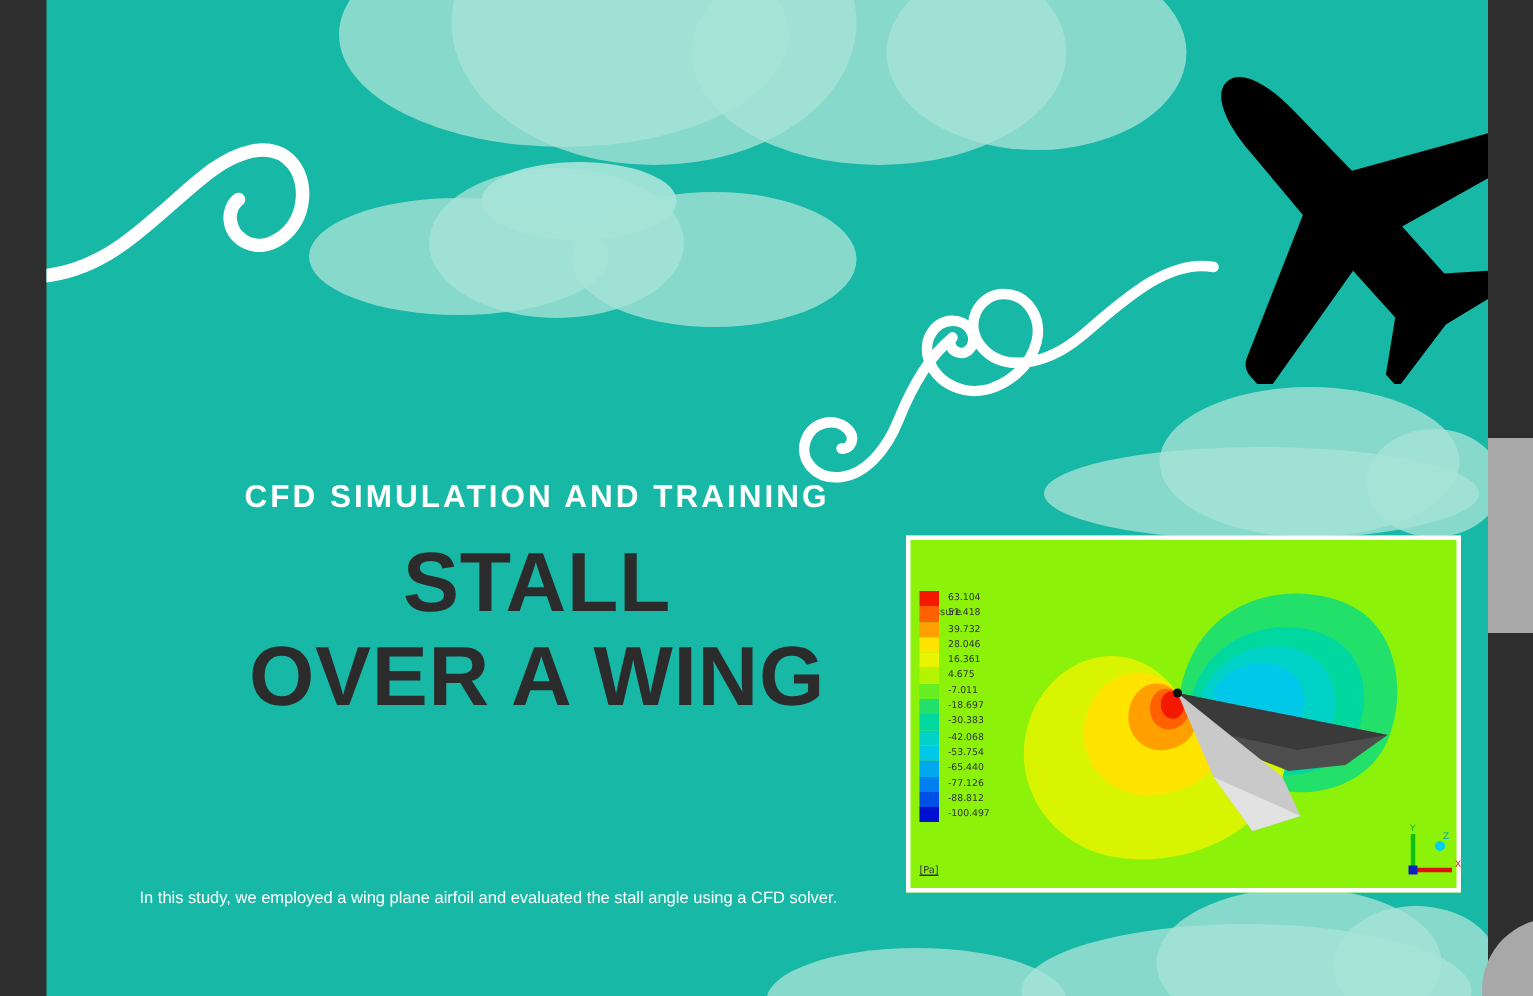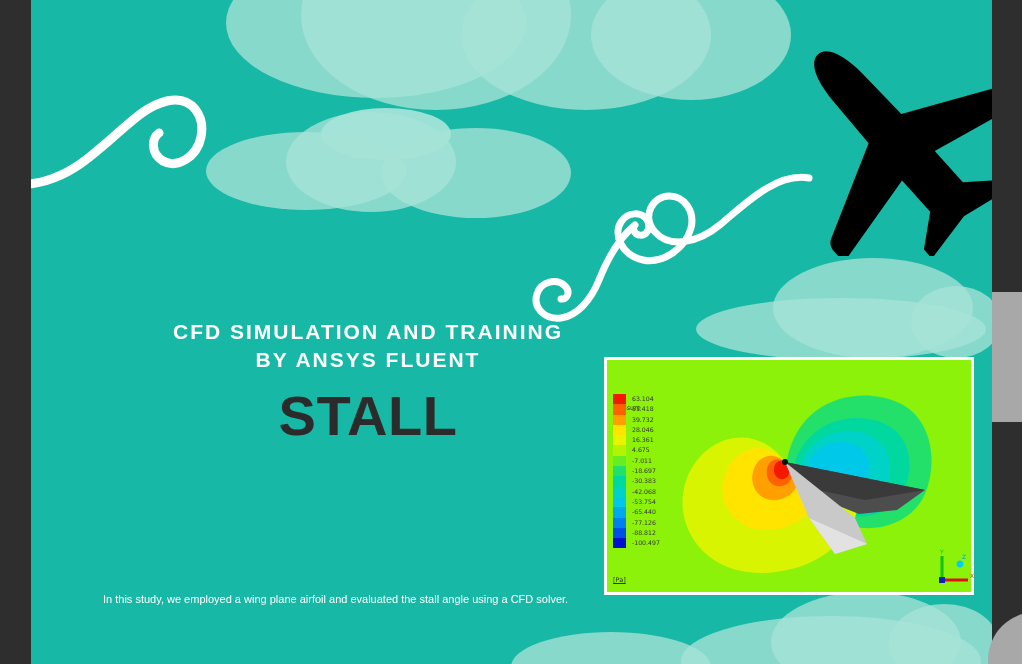--- a/index.html
+++ b/index.html
@@ -23,21 +23,21 @@
   .cloud{position:absolute;background:#a6e3d7;opacity:.78;border-radius:50%;}
   .cloud.lighter{background:#c8efe6;opacity:.75;}
 
   
   .flourish{position:absolute;fill:none;stroke:#ffffff;stroke-linecap:round;}
 
   
   #plane{position:absolute;left:742px;top:28px;width:248px;height:228px;}
 
   
-  #text-block{position:absolute;left:42px;top:318px;width:590px;}
+  #text-block{position:absolute;left:32px;top:318px;width:590px;}
   #subtitle{color:#ffffff;font-size:21px;font-weight:bold;letter-spacing:2.0px;
             line-height:28px;text-align:center;margin:0 0 10px 0;}
   #subtitle div{display:block;}
   #title{color:#2b2b2b;font-size:56px;font-weight:bold;line-height:63px;
          text-align:center;letter-spacing:.5px;margin:0;}
   #title div{display:block;white-space:nowrap;}
   #desc{position:absolute;left:30px;top:272px;width:540px;color:#ffffff;
         font-size:11px;line-height:19px;margin:0;}
 
   
@@ -137,24 +137,24 @@
                  C 4 149 5 145 10 142
                  L 102 96
                  L 104 40
                  C 105 14 112 -4 124 -4 Z" fill="#000000"></path>
       </g>
     </svg>
 
     <div id="text-block">
       <div id="subtitle">
         <div>CFD SIMULATION AND TRAINING</div>
-        <div>BY ANSYS FLUENT</div>
       </div>
       <div id="title">
         <div>STALL</div>
+        <div>OVER A WING</div>
       </div>
       <p id="desc">In this study, we employed a wing plane airfoil and evaluated the stall angle using a CFD solver.</p>
     </div>
 
   </div>
 
   <div id="cfd-panel">
     <div id="cfd-inner">
 
       <div class="legend-title">Pressure</div>

